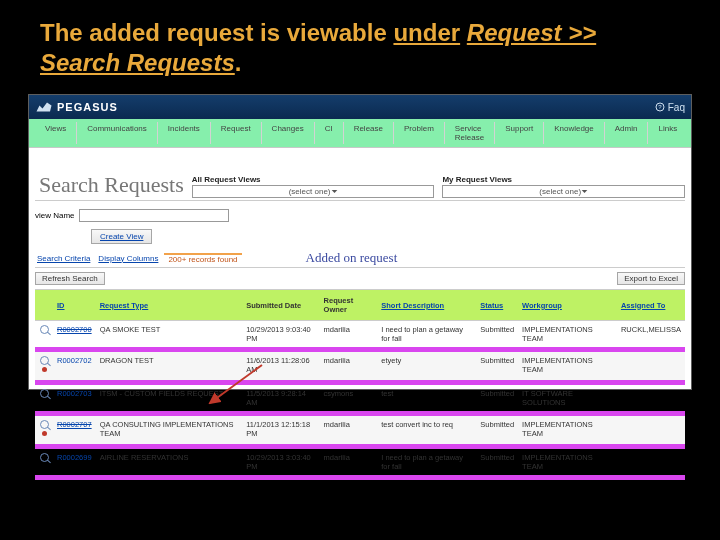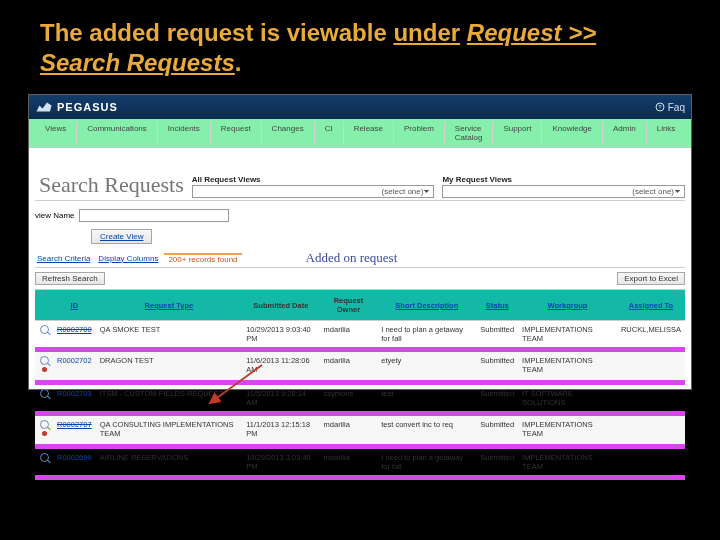--- a/index.html
+++ b/index.html
@@ -15,34 +15,34 @@
   .faq { display: flex; align-items: center; gap: 3px; color: #cfe0f0; }
   .faq svg { width: 10px; height: 10px; fill: #cfe0f0; }
   .menubar { background: #86efac; border-bottom: 1px solid #c8c8c8; display: flex; font-size: 8px; color: #444; padding: 3px 6px; gap: 0; }
   .menubar span { padding: 2px 10px; border-right: 1px solid #d3d3d3; cursor: pointer; }
   .menubar span:last-child { border-right: none; }
   .content { padding: 6px 6px 0 6px; }
   .title-row { display: flex; align-items: flex-end; gap: 8px; margin-top: 18px; border-bottom: 1px solid #ccc; padding-bottom: 2px; }
   .page-title { font-family: Georgia, serif; font-size: 22px; color: #777; flex: 0 0 auto; padding-left: 4px; }
   .view-col { flex: 1; font-size: 8px; color: #222; }
   .view-col b { display: block; font-weight: bold; margin-bottom: 1px; }
-  .select { border: 1px solid #999; background: #fff; height: 13px; display: flex; align-items: center; justify-content: flex-end; padding: 0 3px; font-size: 8px; color: #555; cursor: pointer; }
+  .select { border: 1px solid #999; background: #fff; height: 13px; display: flex; align-items: center; justify-content: center; padding: 0 3px; font-size: 8px; color: #555; cursor: pointer; }
   .select svg { width: 7px; height: 7px; fill: #555; }
   .viewname-row { display: flex; align-items: center; gap: 4px; margin-top: 8px; font-size: 8px; }
   .viewname-row input { border: 1px solid #999; height: 13px; width: 150px; font-size: 8px; padding: 0 2px; background:#fff; }
   .btn { display: inline-block; background: linear-gradient(#f8f8f8,#e6e6e6); border: 1px solid #a6a6a6; font-size: 8px; padding: 2px 8px; color: #0645ad; cursor: pointer; text-decoration: underline; }
   .btn.small { padding: 1px 6px; text-decoration: none; color:#333; }
   .create-row { margin: 3px 0 0 56px; }
   .tabs-row { display: flex; align-items: center; gap: 4px; margin-top: 6px; font-size: 8px; border-bottom: 1px solid #ccc; padding-bottom: 1px; }
   .tabs-row .tab { color: #0645ad; text-decoration: underline; padding: 1px 2px; cursor: pointer; }
   .tabs-row .count { color: #c1551b; border-top: 2px solid #f2a24a; padding: 0 4px; }
   .annot { color: #3b4aa0; font-family: 'Comic Sans MS', cursive; font-size: 13px; margin-left: 60px; }
   .action-row { display: flex; align-items: center; justify-content: space-between; margin-top: 4px; font-size: 8px; }
   .table { width: 100%; border-collapse: collapse; font-size: 7.5px; margin-top: 4px; position: relative; }
-  .table th { background: #14b8a6; border-top: 1px solid #ccc; border-bottom: 1px solid #ccc; text-align: center; padding: 6px 4px; color: #0645ad; text-decoration: underline; font-weight: bold; cursor: pointer; }
+  .table th { background: #bef264; border-top: 1px solid #ccc; border-bottom: 1px solid #ccc; text-align: left; padding: 6px 4px; color: #0645ad; text-decoration: underline; font-weight: bold; cursor: pointer; }
   .table th.noh { color:#333; text-decoration:none; cursor:default; }
   .table td { border-bottom: 5px solid #d946ef; padding: 4px 4px; color: #333; vertical-align: top; }
   .table td.link { color: #0645ad; cursor: pointer; }
   .table td.strike { text-decoration: line-through underline; color:#0645ad; cursor:pointer; }
   .table tr.alt td { background: #f6f6f6; }
   .iconcell { width: 18px; text-align: center; }
   .mag { display: inline-block; width: 9px; height: 9px; border: 1px solid #6a89b8; border-radius: 50%; position: relative; }
   .mag::after { content:''; position:absolute; width:4px; height:1px; background:#6a89b8; bottom:-1px; right:-3px; transform:rotate(40deg); }
   .dot { display:inline-block; width:5px; height:5px; border-radius:50%; background:#c0392b; margin-left:1px; vertical-align:top; }
   .arrow-annot { position:absolute; left:175px; top:268px; pointer-events:none; z-index:5; }
@@ -77,21 +77,21 @@
 
     <div class="menubar" id="menubar">
         <span>Views</span>
         <span>Communications</span>
         <span>Incidents</span>
         <span>Request</span>
         <span>Changes</span>
         <span>CI</span>
         <span>Release</span>
         <span>Problem</span>
-        <span>Service Catalog</span>
+        <span>Service Release</span>
         <span>Support</span>
         <span>Knowledge</span>
         <span>Admin</span>
         <span>Links</span>
       </div>
 
     <div class="content">
 
       <div class="title-row">
         <div class="page-title">Search Requests</div>

